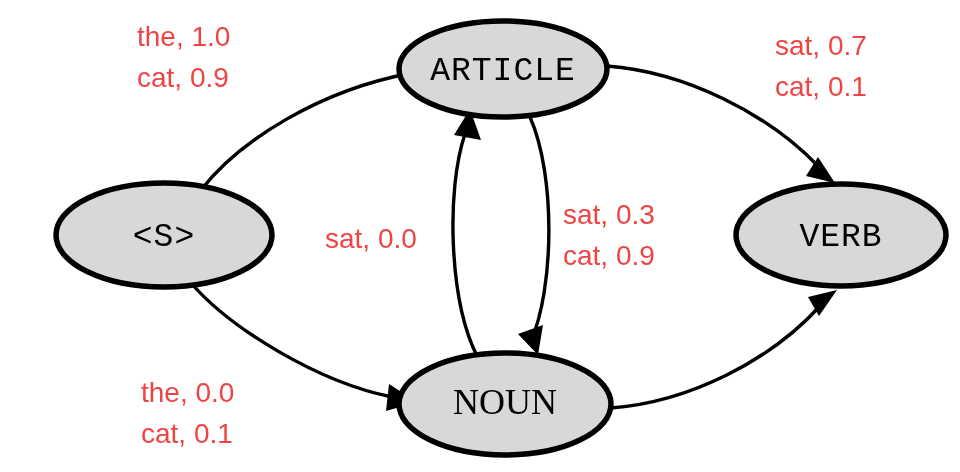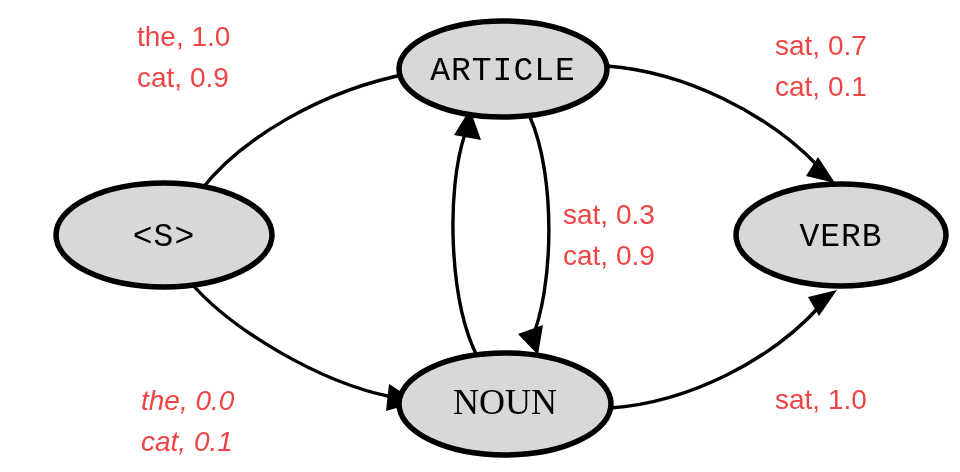--- a/index.html
+++ b/index.html
@@ -121,33 +121,33 @@
       <text class="node-label" x="841" y="237">VERB</text>
     </g>
 
   </svg>
 
   <div class="edge-label" style="left:137px; top:16px;">
     <div>the, 1.0</div>
     <div>cat, 0.9</div>
   </div>
 
-  <div class="edge-label" style="left:141px; top:380px;font-style:italic;">
+  <div class="edge-label" style="left:141px; top:372px;">
     <div>the, 0.0</div>
     <div>cat, 0.1</div>
   </div>
 
   <div class="edge-label" style="left:775px; top:16px;margin-top:9px;">
     <div>sat, 0.7</div>
     <div>cat, 0.1</div>
   </div>
 
+  <div class="edge-label" style="left:325px; top:218px;">
+    <div>sat, 0.0</div>
+  </div>
 
   <div class="edge-label" style="left:563px; top:194px;">
     <div>sat, 0.3</div>
     <div>cat, 0.9</div>
   </div>
 
-  <div class="edge-label" style="left:775px; top:379px;">
-    <div>sat, 1.0</div>
-  </div>
 
 </div>
 
 </body></html>

